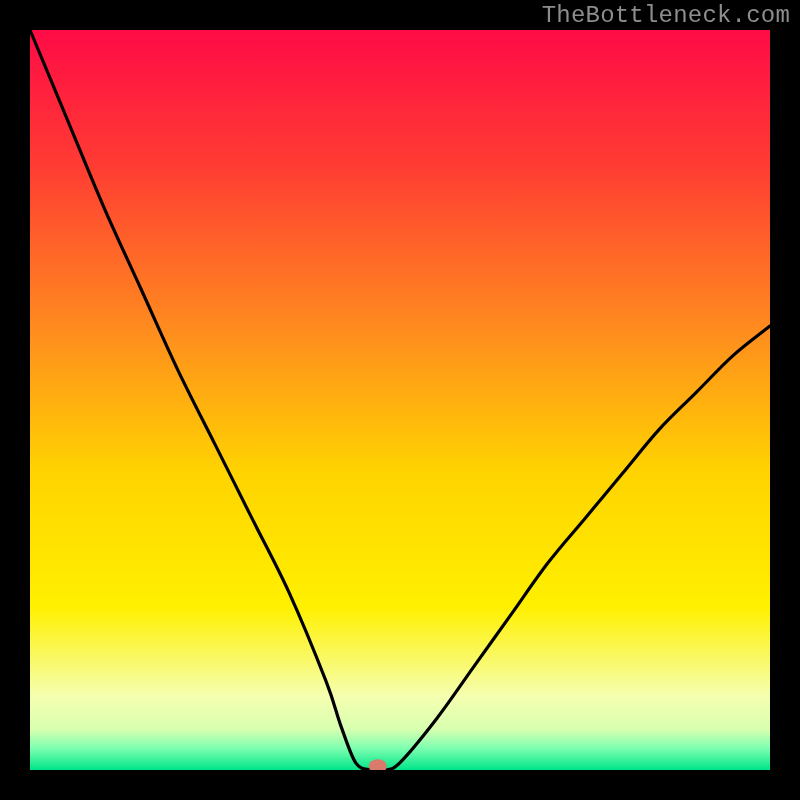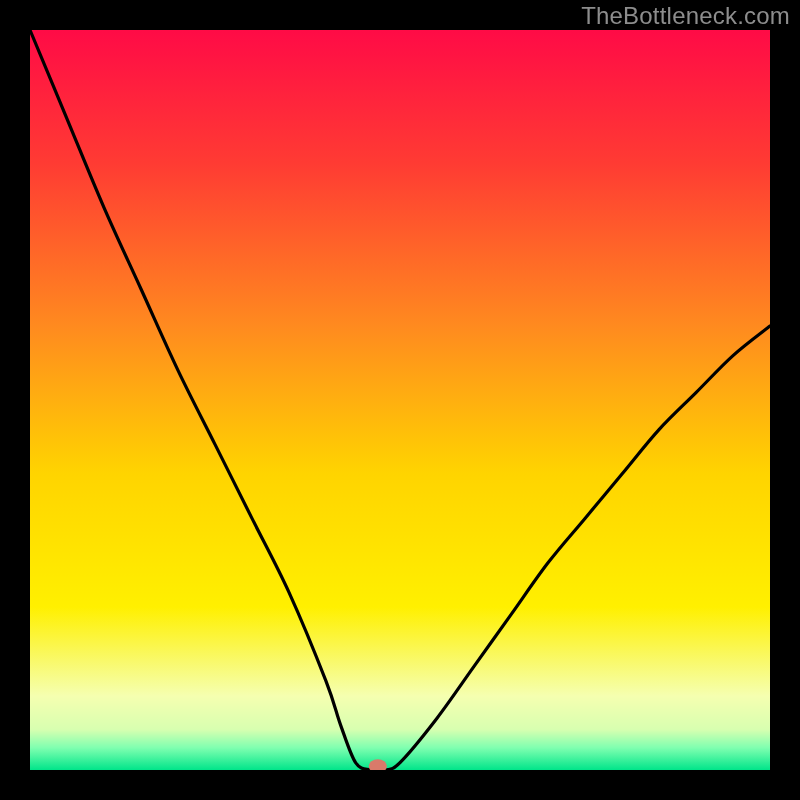--- a/index.html
+++ b/index.html
@@ -8,20 +8,21 @@
     width: 800px;
     height: 800px;
     background: #000;
     font-family: Arial, Helvetica, sans-serif;
     overflow: hidden;
   }
   .container {
     position: relative;
     width: 800px;
     height: 800px;
+    font-family: Liberation Mono, monospace;
   }
   .watermark {
     position: absolute;
     top: 2px;
     right: 10px;
     color: #8d8d8d;
     font-size: 24px;
     font-weight: 500;
     letter-spacing: 0.2px;
     z-index: 10;

